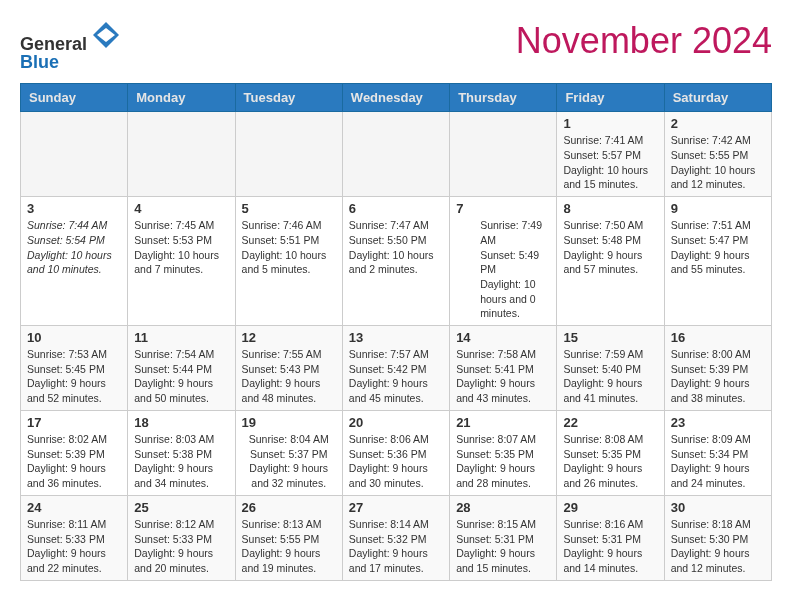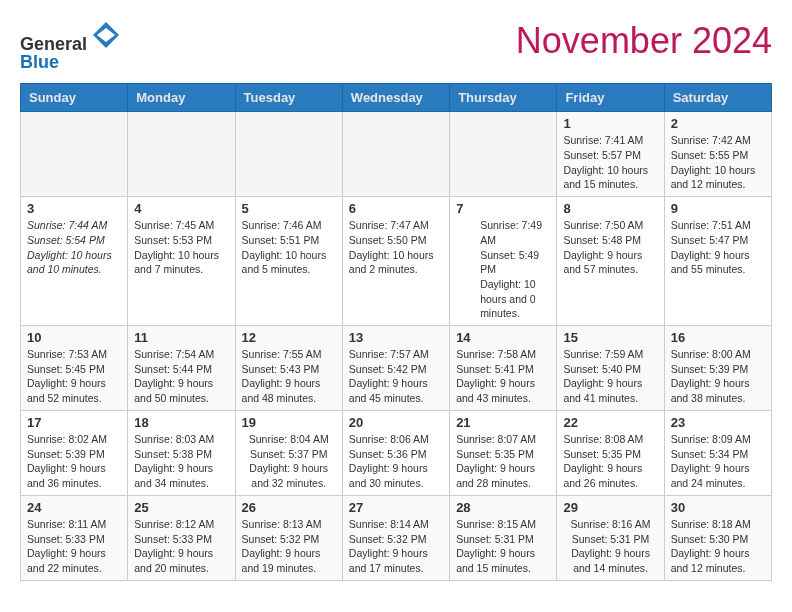--- a/index.html
+++ b/index.html
@@ -281,38 +281,38 @@
         </td>
         <td>
           <span class="day-number">25</span>
           <div class="day-info" style="white-space: pre-line;">Sunrise: 8:12 AM
 Sunset: 5:33 PM
 Daylight: 9 hours and 20 minutes.</div>
         </td>
         <td>
           <span class="day-number">26</span>
           <div class="day-info" style="white-space: pre-line;">Sunrise: 8:13 AM
-Sunset: 5:32 PM
+Sunset: 5:55 PM
 Daylight: 9 hours and 19 minutes.</div>
         </td>
         <td>
           <span class="day-number">27</span>
           <div class="day-info" style="white-space: pre-line;">Sunrise: 8:14 AM
 Sunset: 5:32 PM
 Daylight: 9 hours and 17 minutes.</div>
         </td>
         <td>
           <span class="day-number">28</span>
           <div class="day-info" style="white-space: pre-line;">Sunrise: 8:15 AM
 Sunset: 5:31 PM
 Daylight: 9 hours and 15 minutes.</div>
         </td>
         <td>
           <span class="day-number">29</span>
-          <div class="day-info" style="white-space: pre-line; text-align: center;">Sunrise: 8:16 AM
+          <div class="day-info" style="white-space: pre-line;">Sunrise: 8:16 AM
 Sunset: 5:31 PM
 Daylight: 9 hours and 14 minutes.</div>
         </td>
         <td>
           <span class="day-number">30</span>
           <div class="day-info" style="white-space: pre-line;">Sunrise: 8:18 AM
 Sunset: 5:30 PM
 Daylight: 9 hours and 12 minutes.</div>
         </td>
       </tr>

